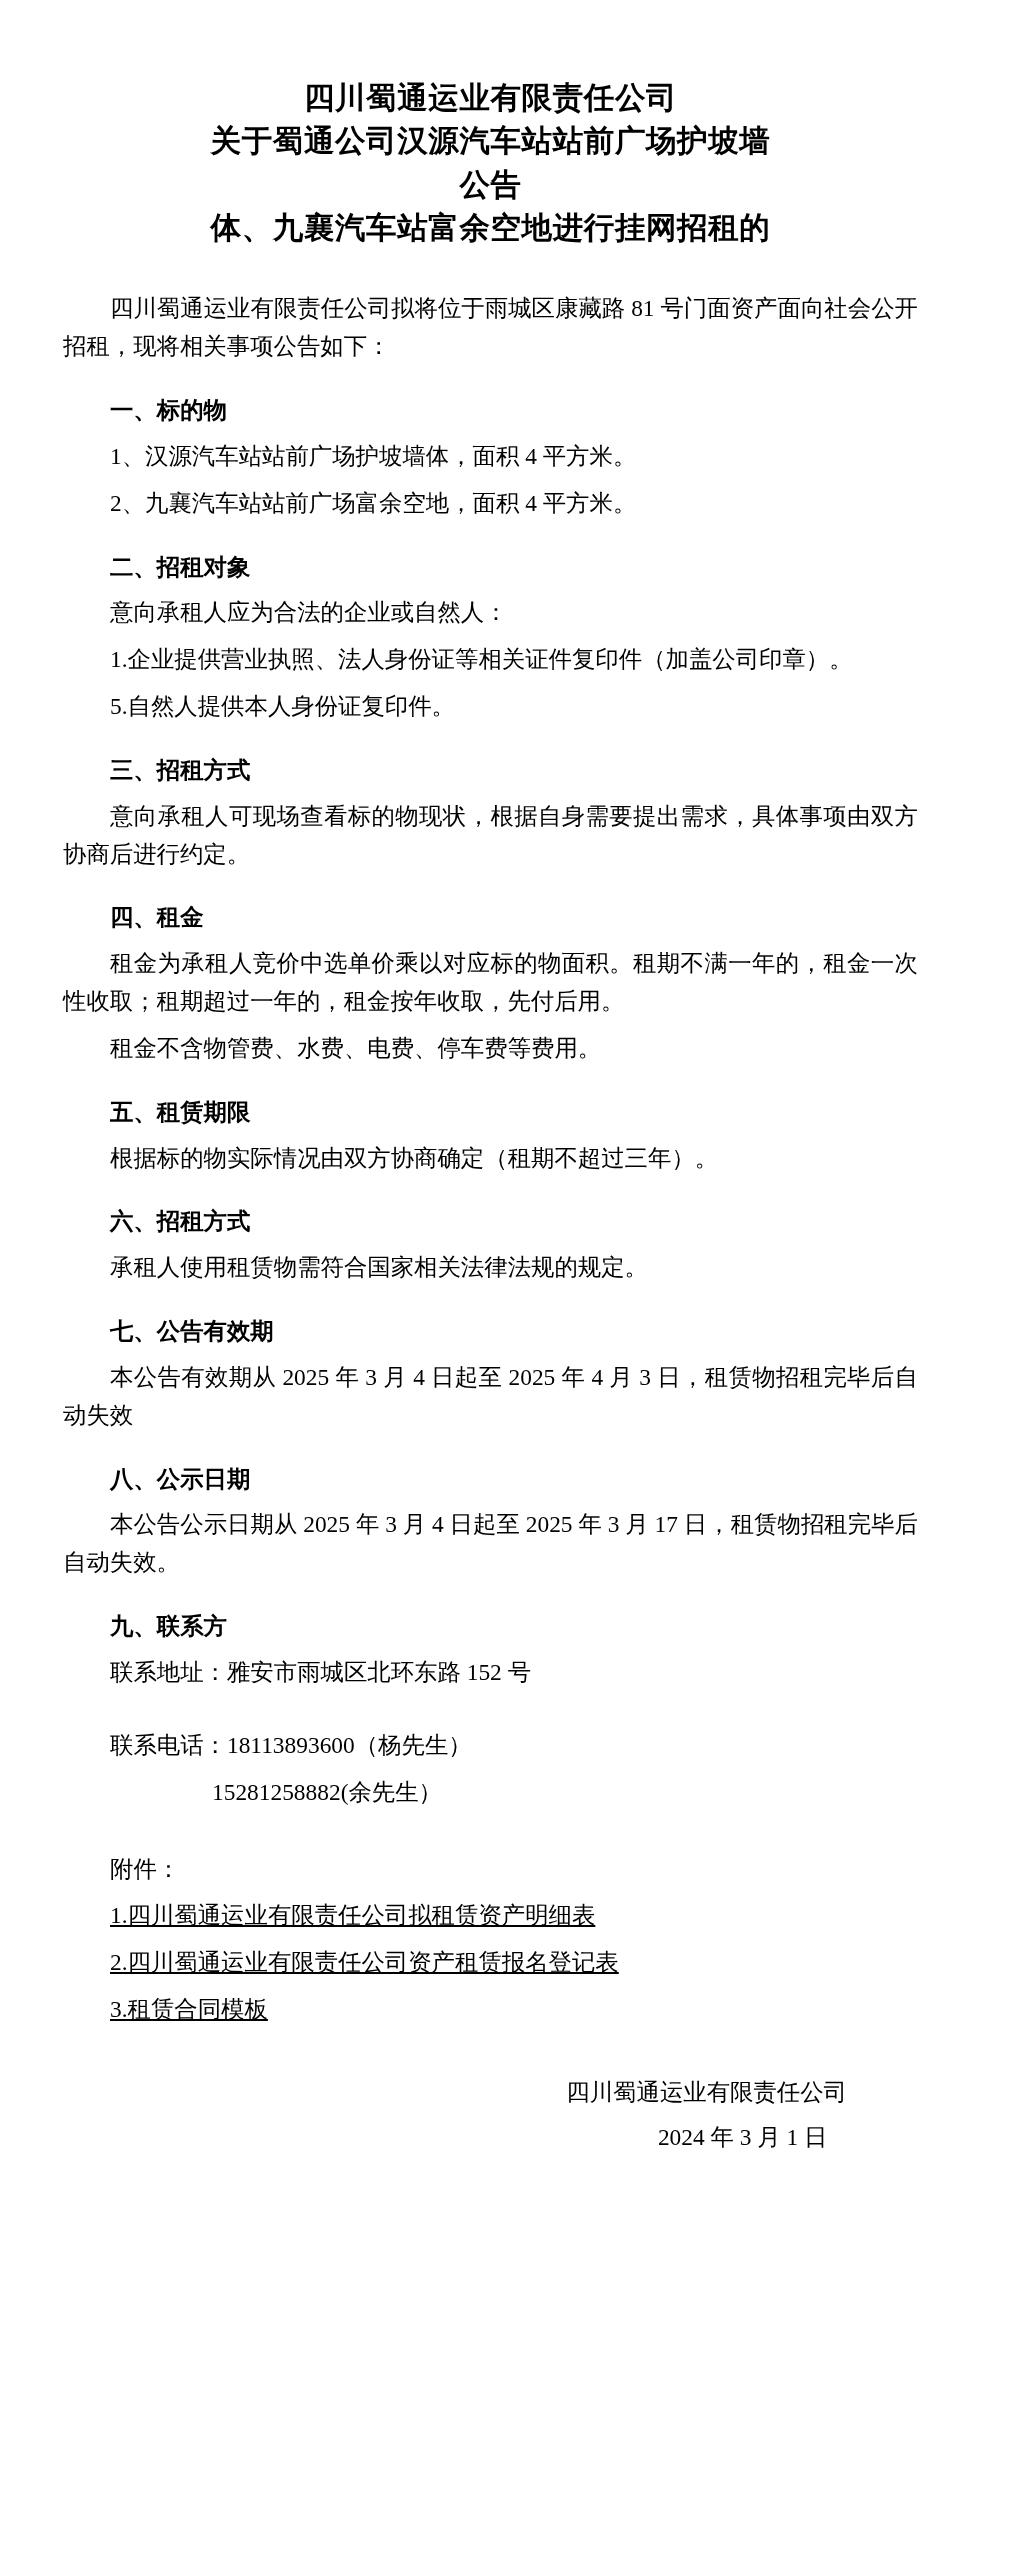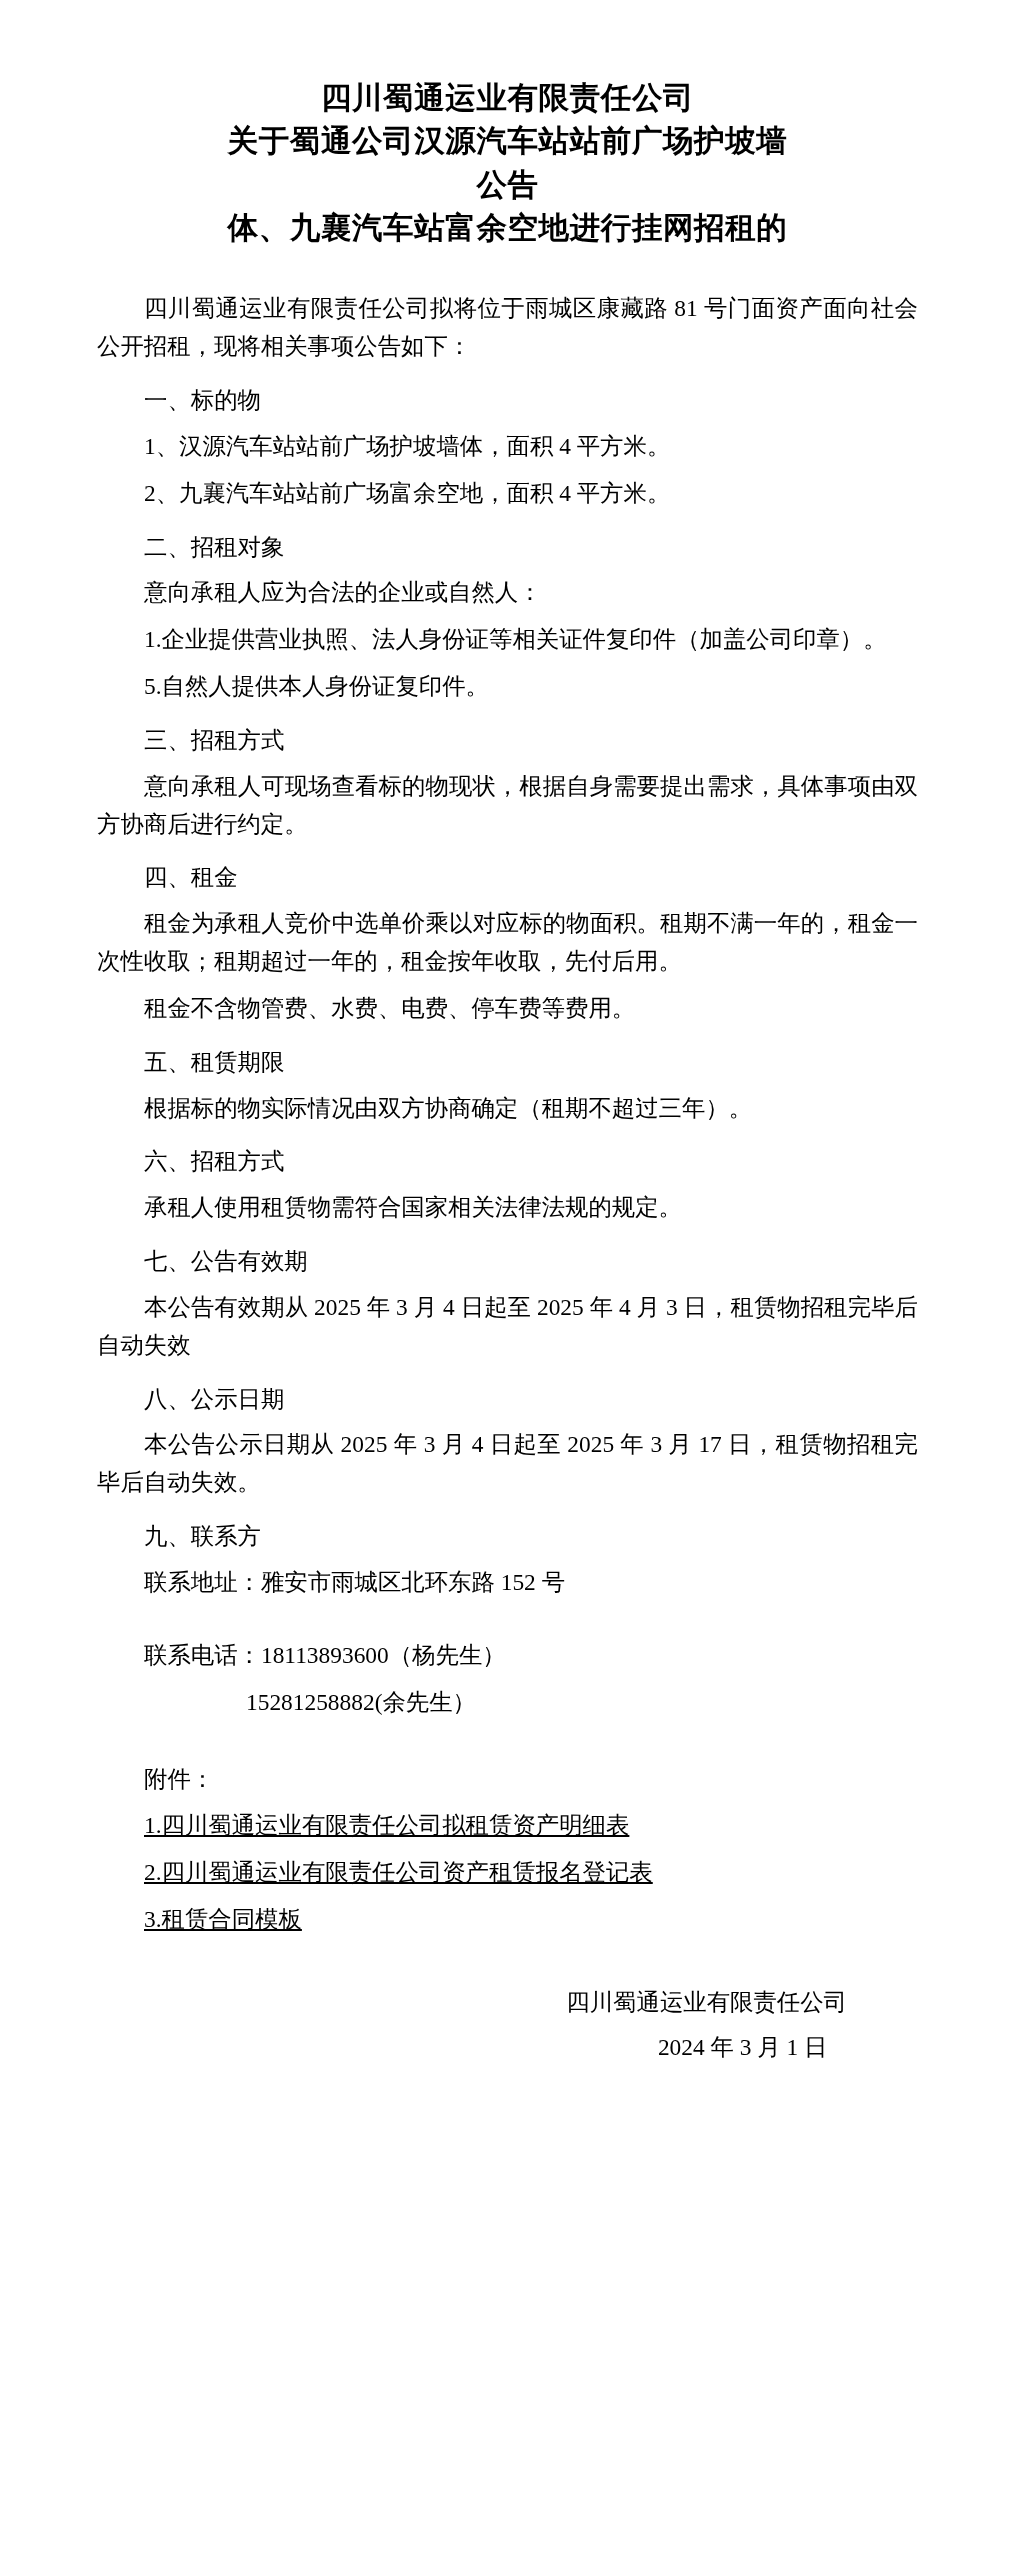--- a/index.html
+++ b/index.html
@@ -11,21 +11,21 @@
     width: 1029px;
     min-height: 2576px;
     font-family: "Liberation Serif", "DejaVu Serif", serif;
     color: #000000;
     -webkit-font-smoothing: antialiased;
   }
   .page {
     width: 1015px;
     min-height: 2576px;
     box-sizing: border-box;
-    padding: 77px 97px 39px 97px;
+    padding: 77px 97px 39px 63px;
     background: #ffffff;
   }
   .doc-title {
     text-align: center;
     font-weight: bold;
     font-size: 30.5px;
     line-height: 1.42;
     letter-spacing: 0.6px;
     margin: 0 auto;
     width: 727px;
@@ -40,23 +40,23 @@
     margin: 0 0 9px 0;
     font-size: 23.4px;
     line-height: 1.62;
     text-align: justify;
     text-justify: inter-ideograph;
   }
   .indent {
     text-indent: 47px;
   }
   .heading {
-    font-weight: normal;
+    font-weight: bold;
     text-indent: 47px;
-    margin-top: 16px;
+    margin-top: 26px;
     margin-bottom: 7.8px;
   }
   .item {
     text-indent: 47px;
   }
   .tight {
     margin-bottom: 6.5px;
   }
   .gap-md { margin-top: 35px; }
   .gap-lg { margin-top: 39px; }

